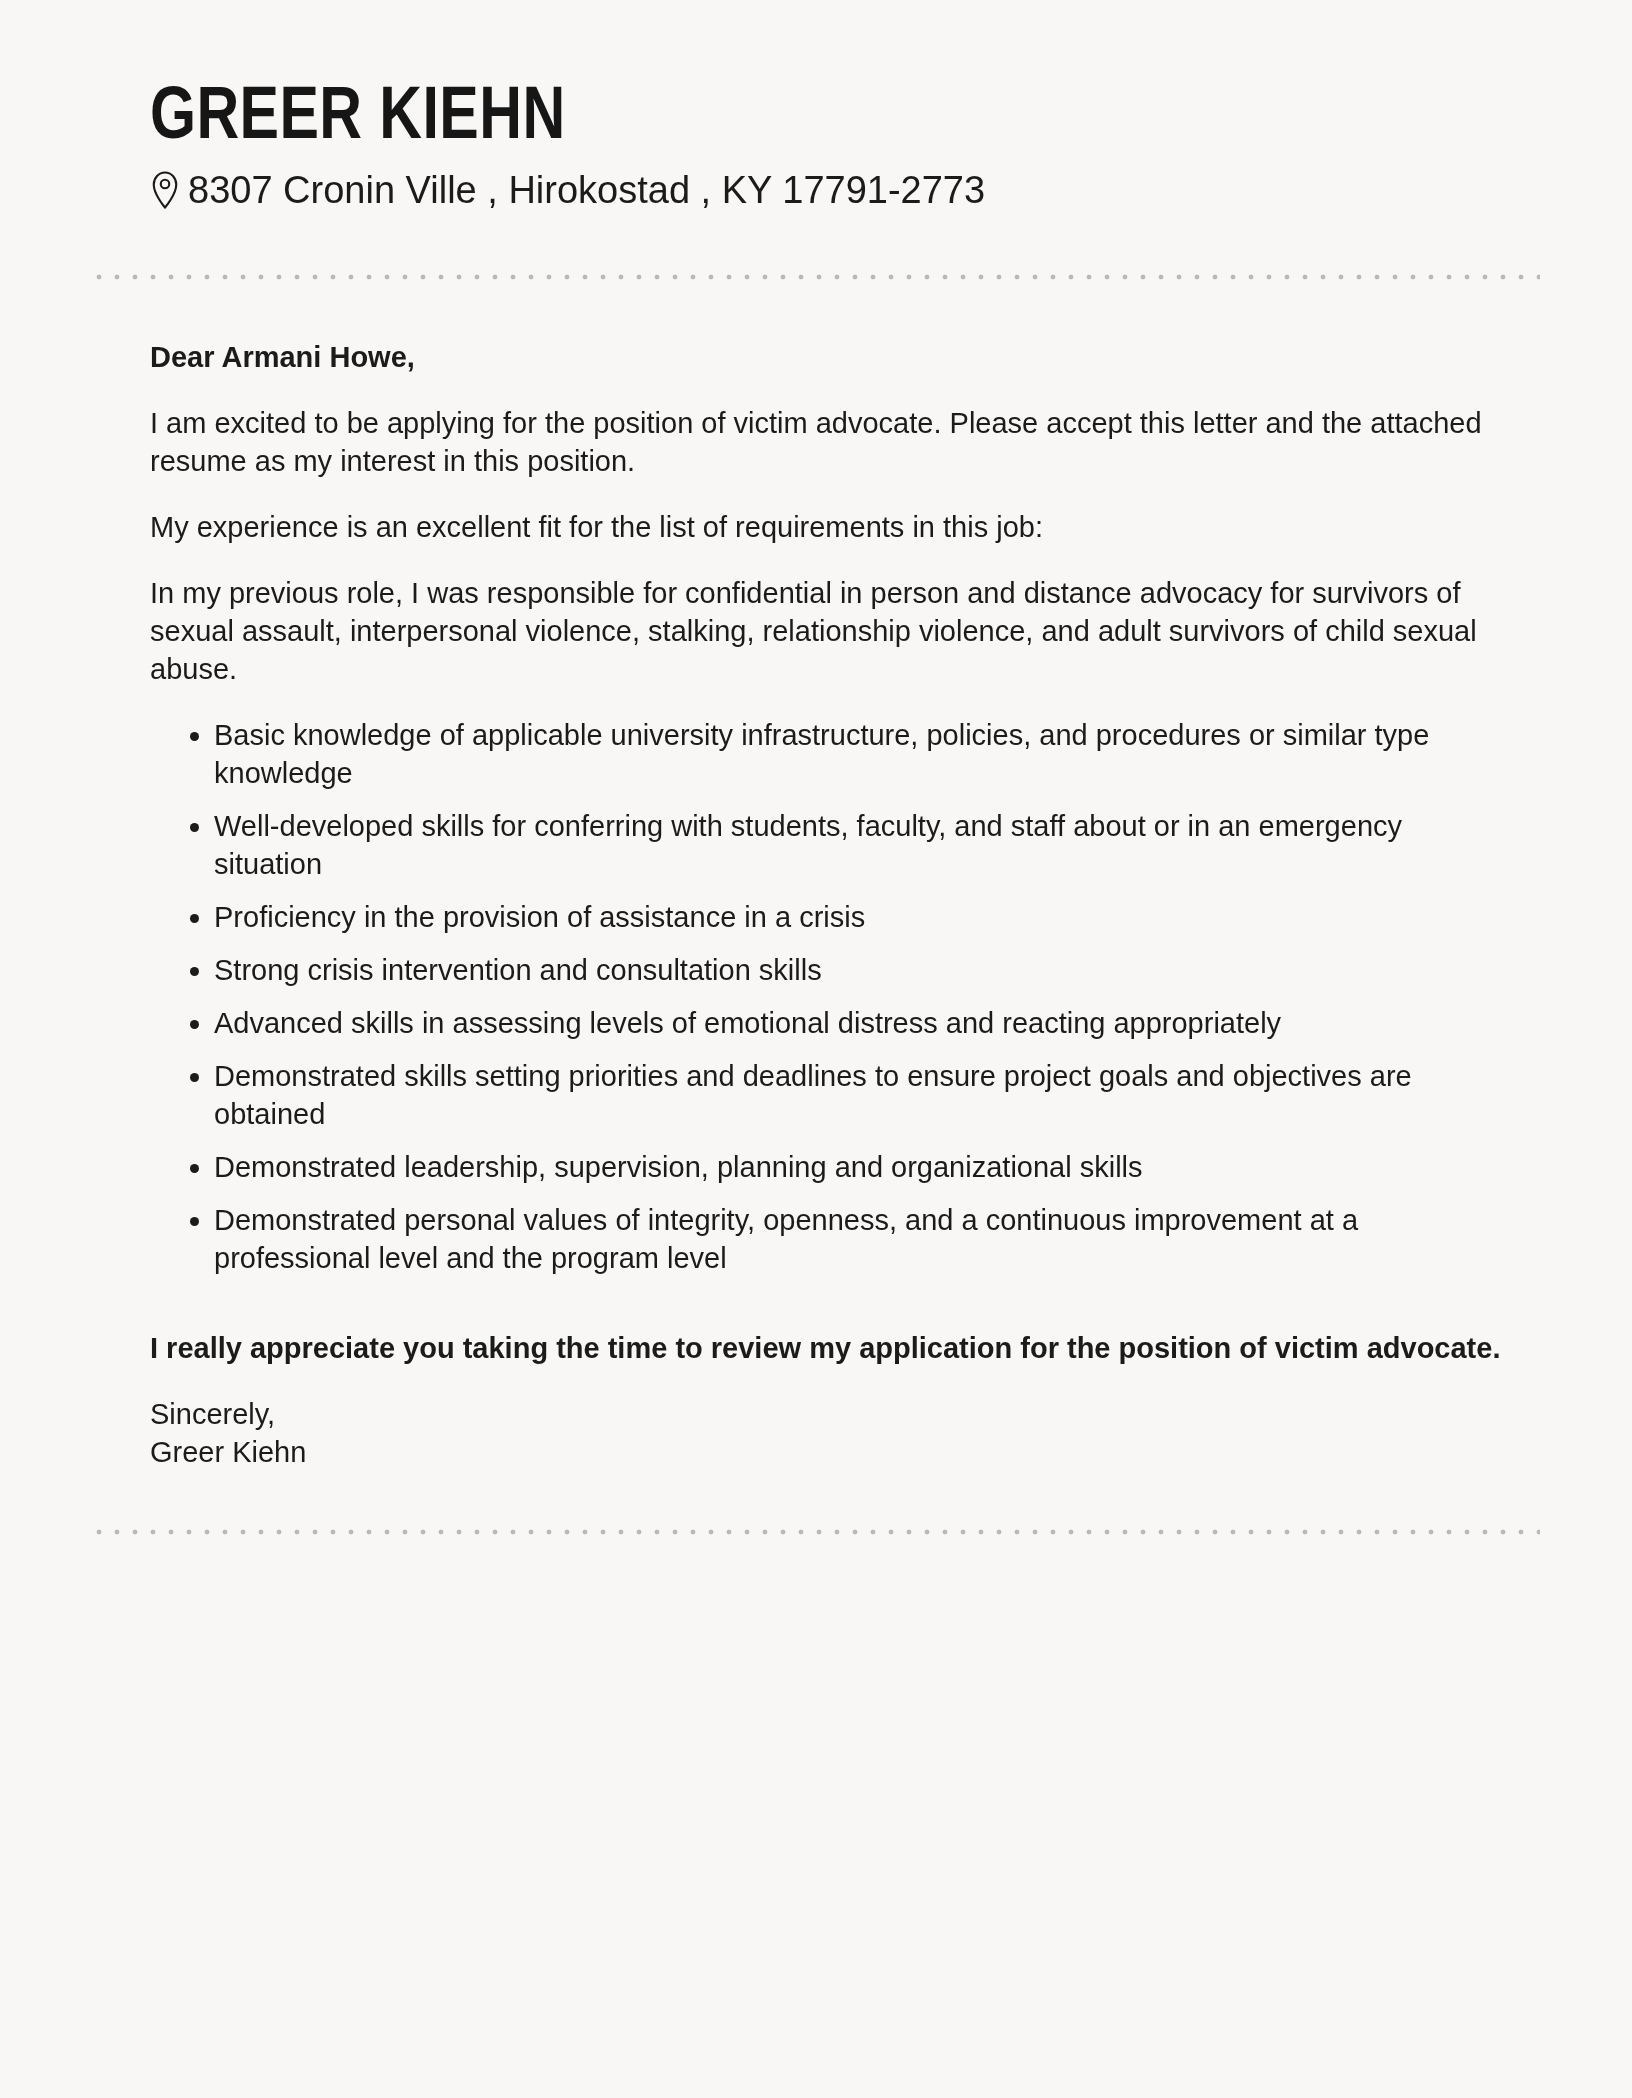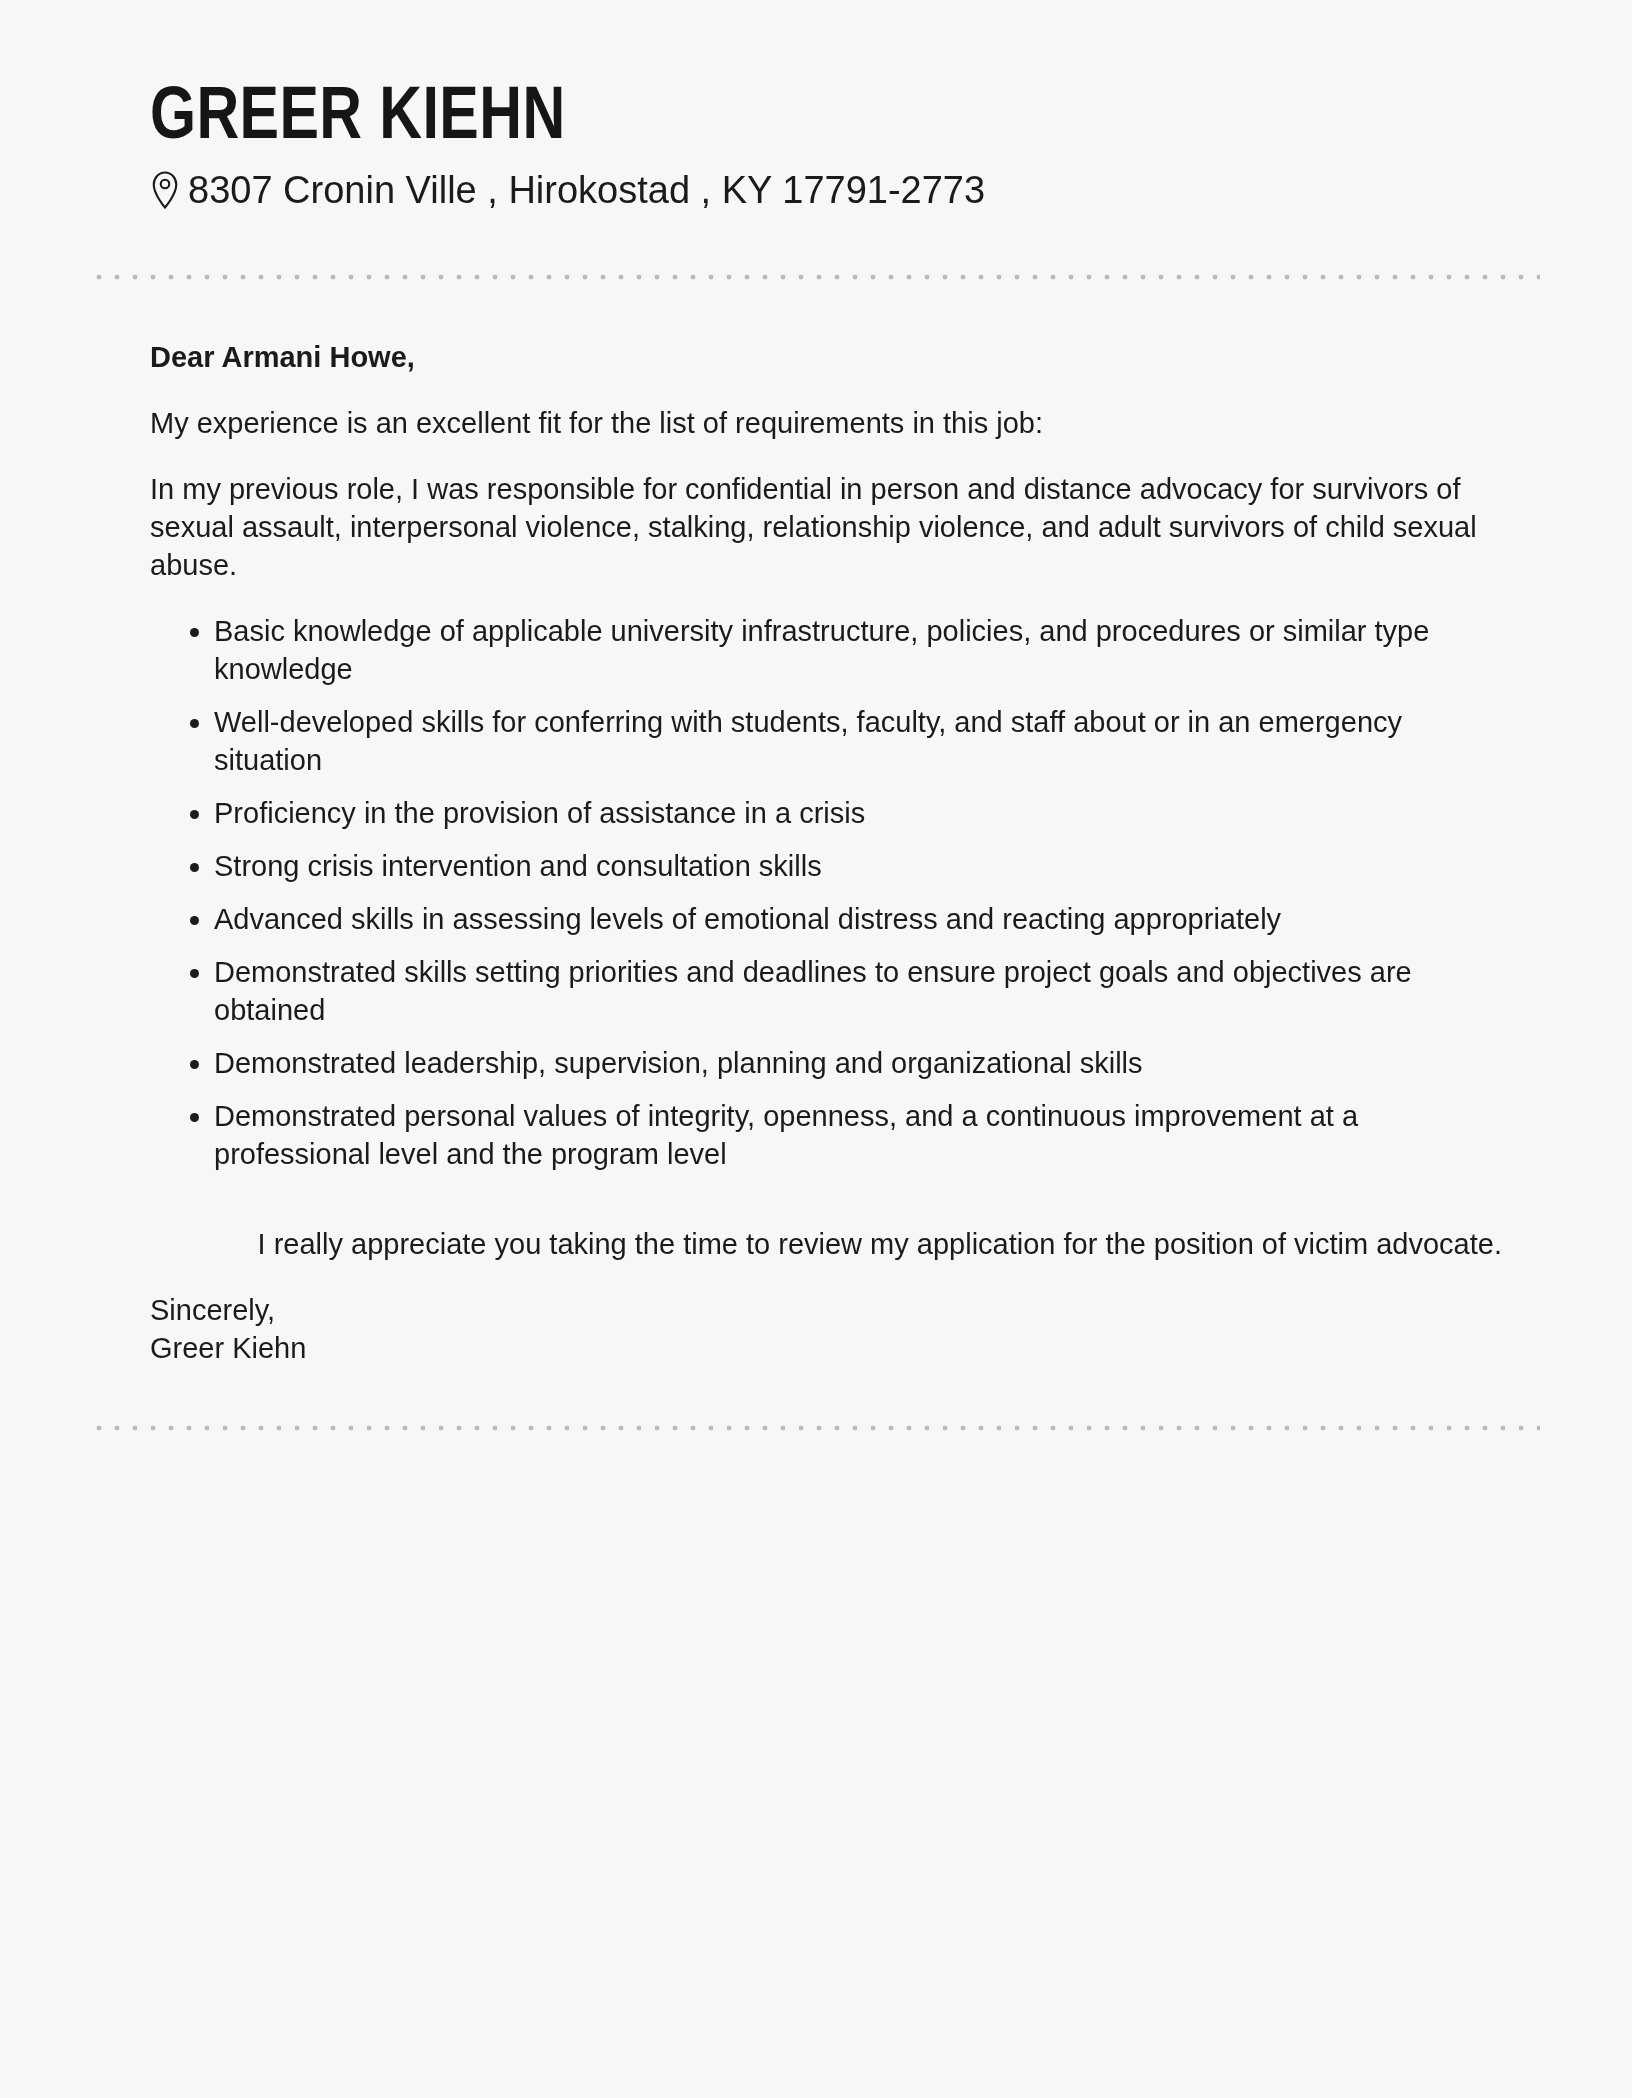--- a/index.html
+++ b/index.html
@@ -74,22 +74,21 @@
     font-weight: 700;
   }
   .requirements {
     margin: 28px 0;
     padding-left: 64px;
     list-style: disc outside;
   }
   .requirements li { margin: 15px 0; }
   .closing-emphasis {
     margin-top: 52px !important;
-    font-weight: 400;
-    text-align: right;
+    font-weight: 700;
   }
   .signoff-block { margin-top: 28px; }
   .signoff-block div { line-height: 38px; }
 </style>
 </head>
 <body>
 
 <div class="page">
 
   <header class="header">
@@ -103,20 +102,21 @@
       </span>
       <span>8307 Cronin Ville , Hirokostad , KY 17791-2773</span>
     </div>
   </header>
 
   <div class="divider divider-top"></div>
 
   <main class="letter">
     <p class="greeting">Dear Armani Howe,</p>
 
+    <p>I am excited to be applying for the position of victim advocate. Please accept this letter and the attached resume as my interest in this position.</p>
 
     <p>My experience is an excellent fit for the list of requirements in this job:</p>
 
     <p>In my previous role, I was responsible for confidential in person and distance advocacy for survivors of sexual assault, interpersonal violence, stalking, relationship violence, and adult survivors of child sexual abuse.</p>
 
     <ul class="requirements">
       <li>Basic knowledge of applicable university infrastructure, policies, and procedures or similar type knowledge</li>
       <li>Well-developed skills for conferring with students, faculty, and staff about or in an emergency situation</li>
       <li>Proficiency in the provision of assistance in a crisis</li>
       <li>Strong crisis intervention and consultation skills</li>

